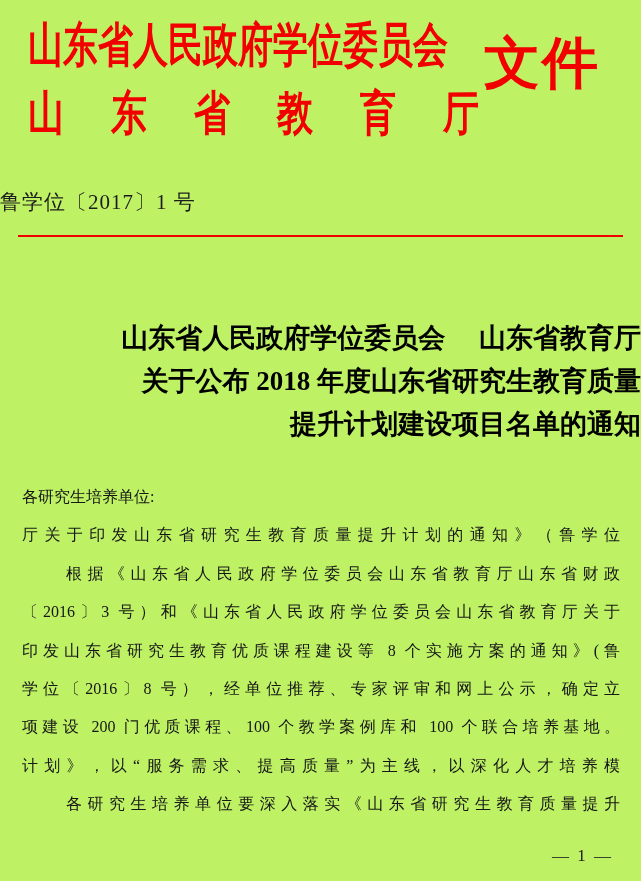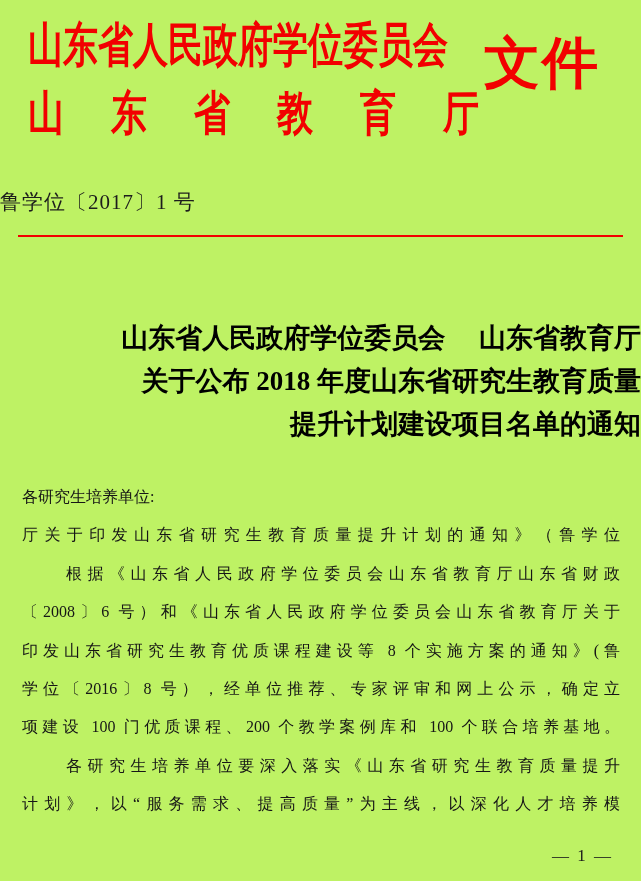--- a/index.html
+++ b/index.html
@@ -135,23 +135,23 @@
   <div class="document-title">
     <div>山东省人民政府学位委员会　 山东省教育厅</div>
     <div>关于公布 2018 年度山东省研究生教育质量</div>
     <div>提升计划建设项目名单的通知</div>
   </div>
 
   <div class="body-text">
       <div class="body-line">各研究生培养单位:</div>
       <div class="body-line justify">厅关于印发山东省研究生教育质量提升计划的通知》（鲁学位</div>
       <div class="body-line justify indent">根据《山东省人民政府学位委员会山东省教育厅山东省财政</div>
-      <div class="body-line justify">〔2008〕6 号）和《山东省人民政府学位委员会山东省教育厅关于</div>
+      <div class="body-line justify">〔2016〕3 号）和《山东省人民政府学位委员会山东省教育厅关于</div>
       <div class="body-line justify">印发山东省研究生教育优质课程建设等 8 个实施方案的通知》(鲁</div>
       <div class="body-line justify">学位〔2016〕8 号），经单位推荐、专家评审和网上公示，确定立</div>
-      <div class="body-line justify">项建设 100 门优质课程、200 个教学案例库和 100 个联合培养基地。</div>
+      <div class="body-line justify">项建设 200 门优质课程、100 个教学案例库和 100 个联合培养基地。</div>
+      <div class="body-line justify">计划》，以“服务需求、提高质量”为主线，以深化人才培养模</div>
       <div class="body-line justify indent">各研究生培养单位要深入落实《山东省研究生教育质量提升</div>
-      <div class="body-line justify">计划》，以“服务需求、提高质量”为主线，以深化人才培养模</div>
     </div>
 
   <div class="page-number">— 1 —</div>
 
 </div>
 
 </body></html>

